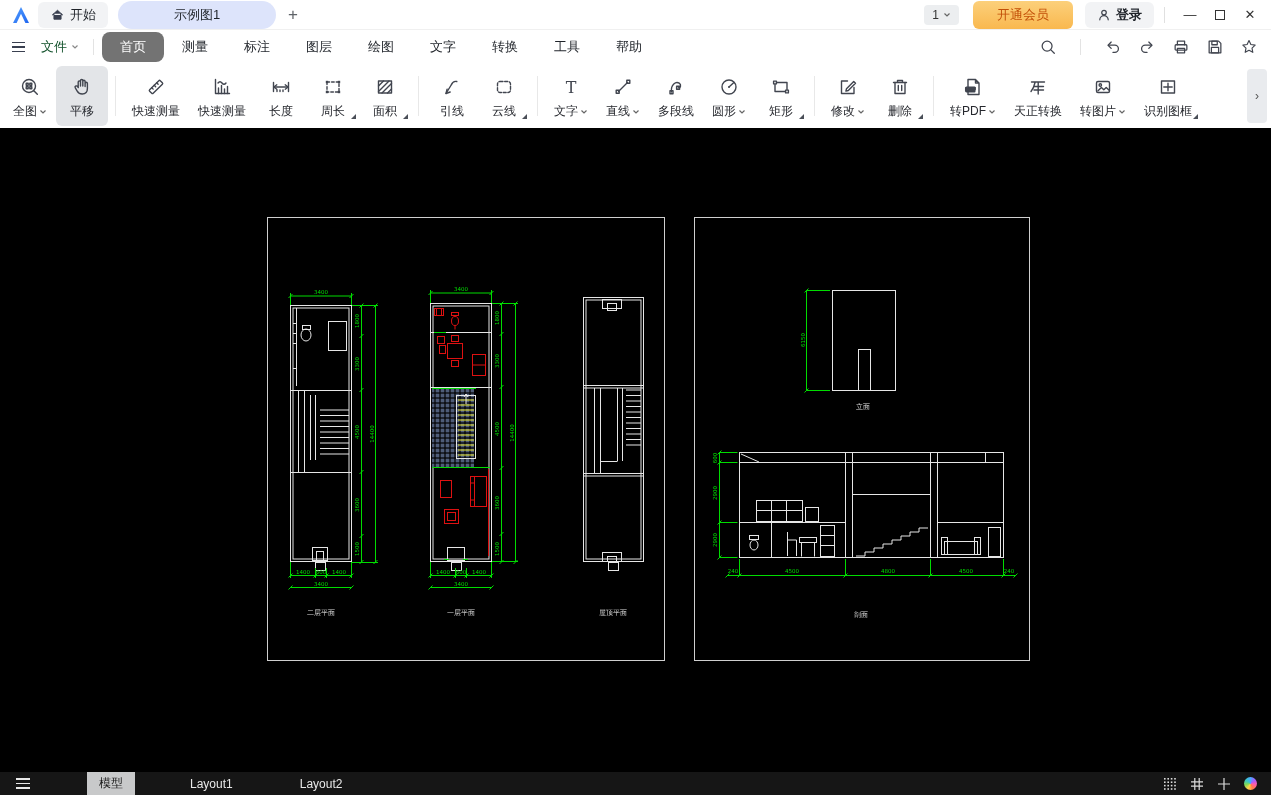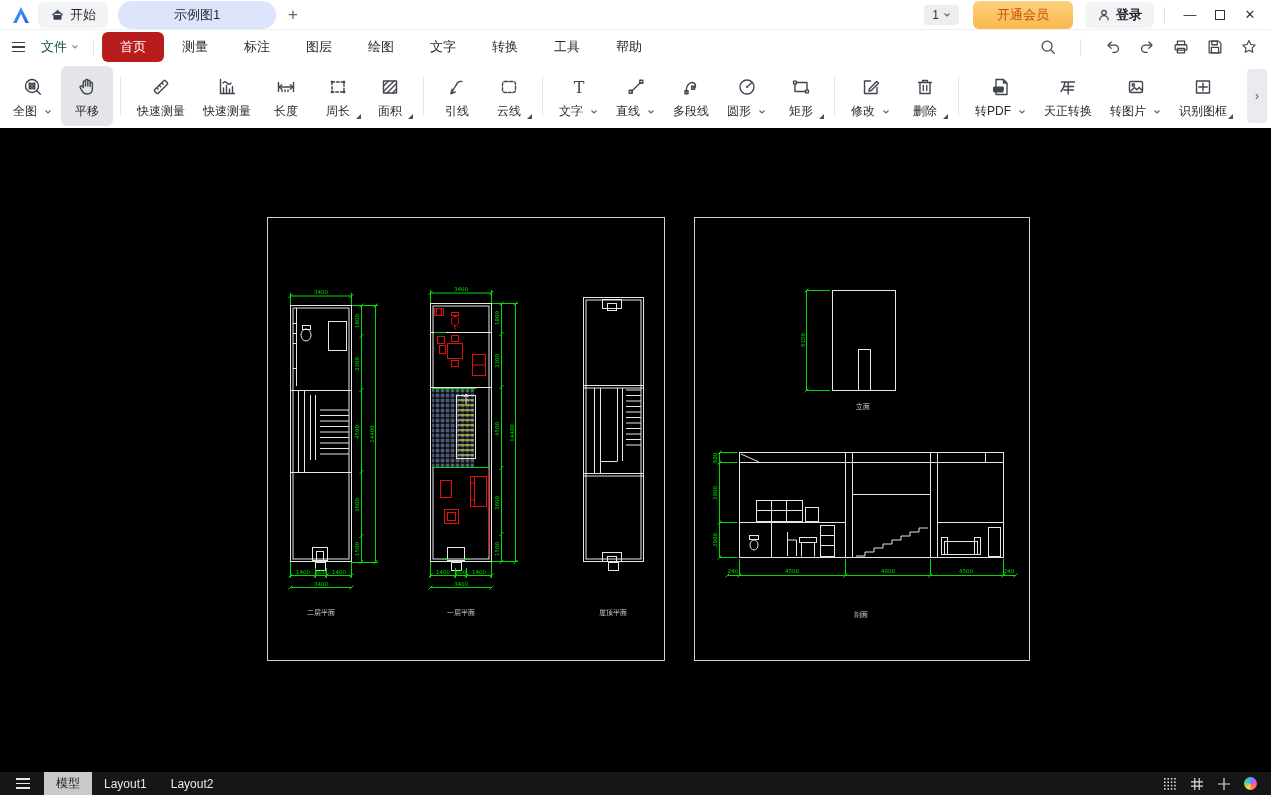--- a/index.html
+++ b/index.html
@@ -30,32 +30,32 @@
 
   
   .menubar { height:34px; background:#fff; display:flex; align-items:center;
     padding:0 12px; flex:0 0 34px; }
   .hamb { display:flex; flex-direction:column; gap:3px; margin-right:10px; }
   .hamb i { display:block; width:13px; height:1.6px; background:#3a4050; }
   .file-btn { display:flex; align-items:center; gap:4px; font-size:13px; color:#14532d;
     padding:4px 6px; }
   .m-sep { width:1px; height:16px; background:#e3e3e3; margin:0 8px; }
   .menu-item { font-size:13px; color:#1f2329; padding:6px 18px; border-radius:6px; }
-  .menu-item.active { background:#b91c1c; color:#fff; }
+  .menu-item.active { background:#737373; color:#fff;border-radius:8px; }
   .mr-icons { margin-left:auto; display:flex; align-items:center; gap:14px; }
   .mi { width:20px; height:20px; display:flex; align-items:center; justify-content:center; }
 
   
   .toolbar { height:64px; background:#fff; display:flex; align-items:stretch;
     padding:0 4px; flex:0 0 64px; }
   .tb-btn { position:relative; display:flex; flex-direction:column; align-items:center;
     justify-content:flex-start; padding:8px 9px 0 9px; min-width:52px; border-radius:6px; margin:2px 0; }
   .tb-btn.active { background:#e3e5e8; }
   .tb-ico { height:26px; display:flex; align-items:center; justify-content:center; }
-  .tb-lbl { font-size:12px; color:#26282e; margin-top:3px; display:flex; align-items:center; gap:7px;
+  .tb-lbl { font-size:12px; color:#26282e; margin-top:3px; display:flex; align-items:center; gap:2px;
     white-space:nowrap; }
   .chev { display:flex; align-items:center; }
   .corner { position:absolute; right:3px; bottom:7px; width:0; height:0;
     border-left:5px solid transparent; border-bottom:5px solid #4a4f58; }
   .tb-sep { width:1px; background:#e8e8e8; margin:12px 7px; }
   .expander { margin-left:auto; align-self:center; width:20px; height:54px; background:#e9ebee;
     border-radius:4px; display:flex; align-items:center; justify-content:center;
     color:#555; font-size:12px; }
   svg.ic { stroke:#41454f; fill:none; stroke-width:1.4; stroke-linecap:round; stroke-linejoin:round; }
 
@@ -67,21 +67,21 @@
   .cadr { stroke:#dd1111; fill:none; stroke-width:1; }
   .cady { stroke:#e6e62e; fill:none; stroke-width:1; }
   text.dim { fill:#00dc00; font-size:5.5px; font-family:"DejaVu Sans",sans-serif; text-anchor:middle; }
   text.plab { fill:#ddd; font-size:7px; font-family:"DejaVu Sans",sans-serif; text-anchor:middle; }
 
   
   .statusbar { height:23px; background:#161616; display:flex; align-items:center;
     padding:0 8px; flex:0 0 23px; }
   .sb-hamb { display:flex; flex-direction:column; gap:2.5px; margin:0 14px 0 8px; }
   .sb-hamb i { display:block; width:14px; height:1.8px; background:#e8e8e8; }
-  .sb-tab { font-size:12px; color:#e8e8e8; padding:3px 12px; }
+  .sb-tab { font-size:12px; color:#e8e8e8; padding:3px 12px;margin-left:43px; }
   .sb-tab.active { background:#c8c9ca; color:#1c1c1c; }
   .sb-right { margin-left:auto; display:flex; align-items:center; gap:13px; padding-right:6px; }
   .wheel { width:13px; height:13px; border-radius:50%;
     background:conic-gradient(#4aa8ff,#a85cff,#ff5ca8,#ff7a4a,#ffd24a,#7ed957,#39c8c8,#4aa8ff); }
 </style>
 </head>
 <body>
 
 <div class="app">
 

